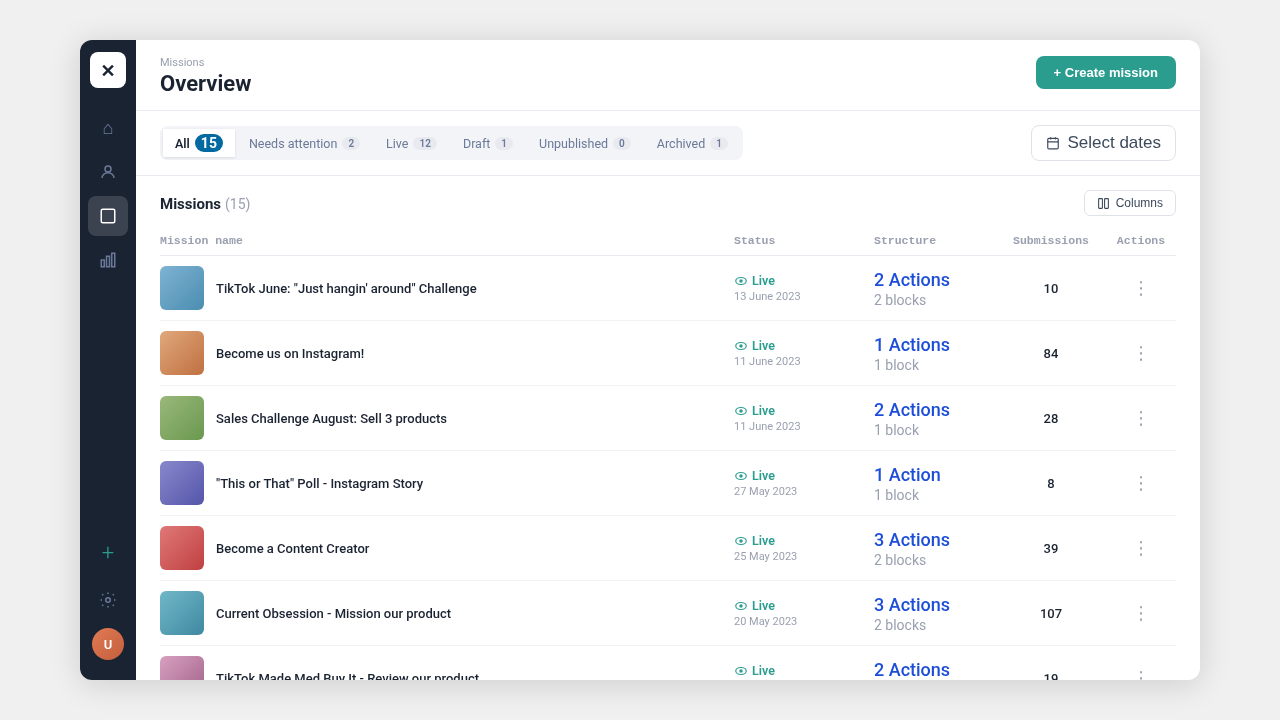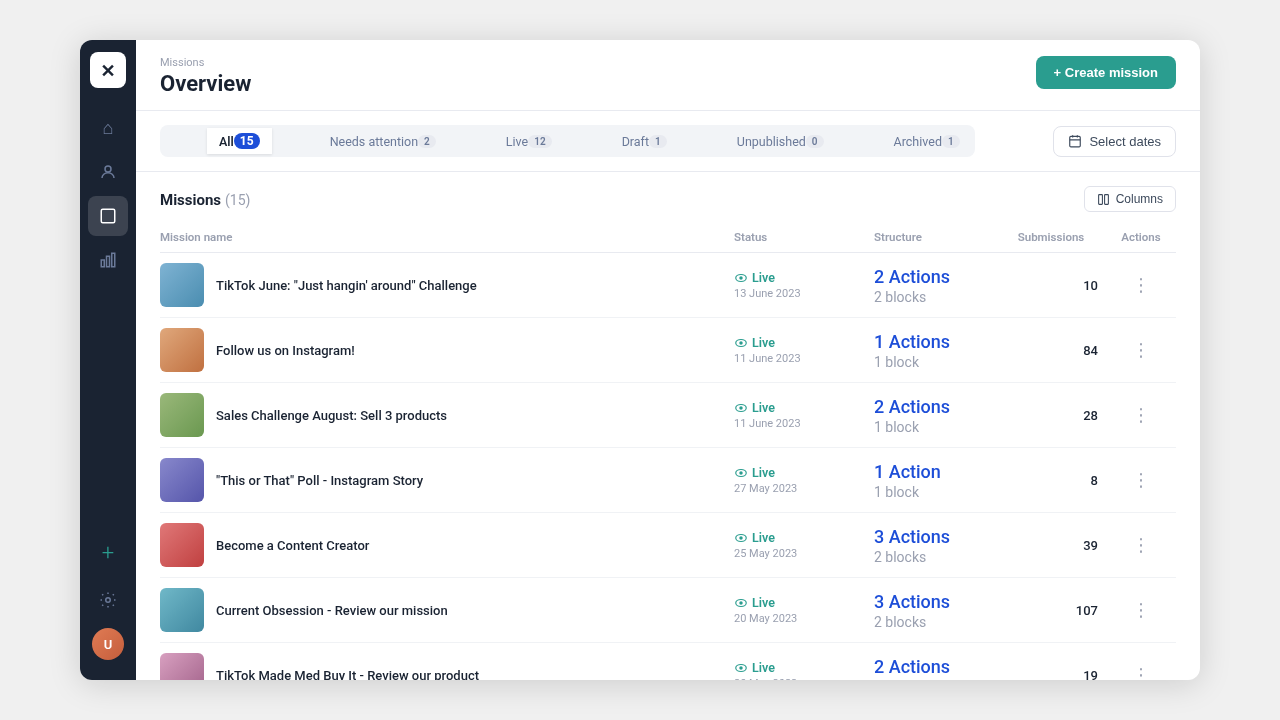--- a/index.html
+++ b/index.html
@@ -140,51 +140,51 @@
       padding: 3px;
     }
     .filter-tab {
       padding: 5px 12px;
       border-radius: 0;
       font-size: 12.5px;
       cursor: pointer;
       color: #6b7a99;
       display: flex;
       align-items: center;
+      gap: 5px;
       white-space: nowrap;
-      margin-left: 44px;
     }
     .filter-tab.active {
       background: #fff;
       color: #1a2332;
       font-weight: 600;
       box-shadow: 0 1px 3px rgba(0,0,0,0.1);
     }
     .filter-tab .badge {
-      background: #1d4ed8;
+      background: #0369a1;
       color: #fff;
       border-radius: 10px;
       padding: 1px 6px;
-      font-size: 12px;
+      font-size: 14px;
       font-weight: 700;
     }
     .badge-default {
       border-radius: 10px;
       padding: 1px 6px;
       font-size: 10px;
       font-weight: 600;
       background: #e8eaf0;
       color: #6b7a99;
     }
     .select-dates-btn {
       background: #fff;
       border: 1px solid #e0e2ea;
       border-radius: 8px;
       padding: 7px 14px;
-      font-size: 13px;
+      font-size: 17px;
       color: #3d4a5c;
       cursor: pointer;
       display: flex;
       align-items: center;
       gap: 7px;
     }
     
     .table-area {
       flex: 1;
       overflow-y: auto;
@@ -212,20 +212,21 @@
       display: flex;
       align-items: center;
       gap: 6px;
     }
     table {
       width: 100%;
       border-collapse: collapse;
     }
     thead tr {
       border-bottom: 1px solid #e8eaf0;
+      font-family: Liberation Mono, monospace;
     }
     thead th {
       text-align: left;
       font-size: 11.5px;
       font-weight: 600;
       color: #9aa0b0;
       padding: 8px 8px;
       white-space: nowrap;
     }
     thead th:first-child { padding-left: 0; }
@@ -289,21 +290,21 @@
       color: #1d4ed8;
     }
     .structure-blocks {
       font-size: 14px;
       color: #9aa0b0;
     }
     .submissions-cell {
       font-size: 13px;
       font-weight: 500;
       color: #1a2332;
-      text-align: right;
+      text-align: center;
     }
     .actions-cell {
       text-align: center;
     }
     .more-btn {
       background: none;
       border: none;
       cursor: pointer;
       color: #9aa0b0;
       font-size: 18px;
@@ -458,21 +459,21 @@
       <div class="submissions-cell">10</div>
     </td>
     <td class="actions-cell">
       <button class="more-btn">⋮</button>
     </td>
   </tr>
             <tr>
     <td>
       <div class="mission-cell">
         <div class="thumb-placeholder thumb-2"></div>
-        <span class="mission-name">Follow us on Instagram!</span>
+        <span class="mission-name">Become us on Instagram!</span>
       </div>
     </td>
     <td>
       <div class="status-cell">
         <div class="status-live">
           <svg width="14" height="14" viewBox="0 0 24 24" fill="none">
             <ellipse cx="12" cy="12" rx="9" ry="6" stroke="#2a9d8f" stroke-width="2"></ellipse>
             <circle cx="12" cy="12" r="3" fill="#2a9d8f"></circle>
           </svg>
           <span>Live</span>
@@ -586,21 +587,21 @@
       <div class="submissions-cell">39</div>
     </td>
     <td class="actions-cell">
       <button class="more-btn">⋮</button>
     </td>
   </tr>
             <tr>
     <td>
       <div class="mission-cell">
         <div class="thumb-placeholder thumb-6"></div>
-        <span class="mission-name">Current Obsession - Review our mission</span>
+        <span class="mission-name">Current Obsession - Mission our product</span>
       </div>
     </td>
     <td>
       <div class="status-cell">
         <div class="status-live">
           <svg width="14" height="14" viewBox="0 0 24 24" fill="none">
             <ellipse cx="12" cy="12" rx="9" ry="6" stroke="#2a9d8f" stroke-width="2"></ellipse>
             <circle cx="12" cy="12" r="3" fill="#2a9d8f"></circle>
           </svg>
           <span>Live</span>

